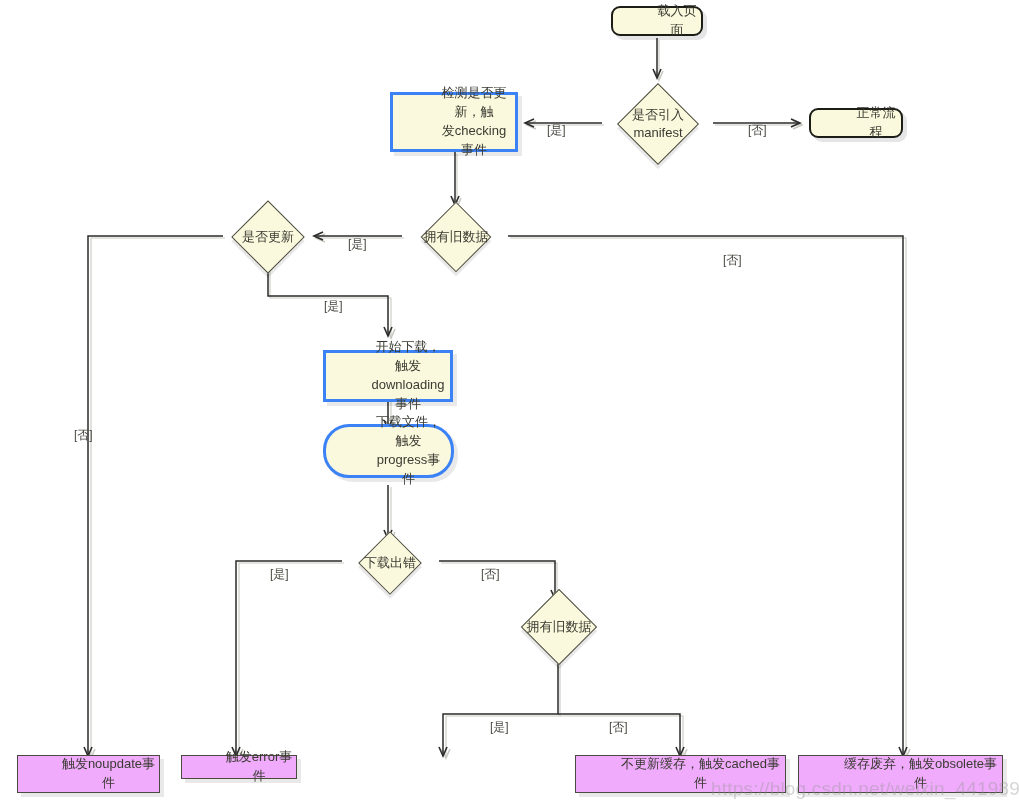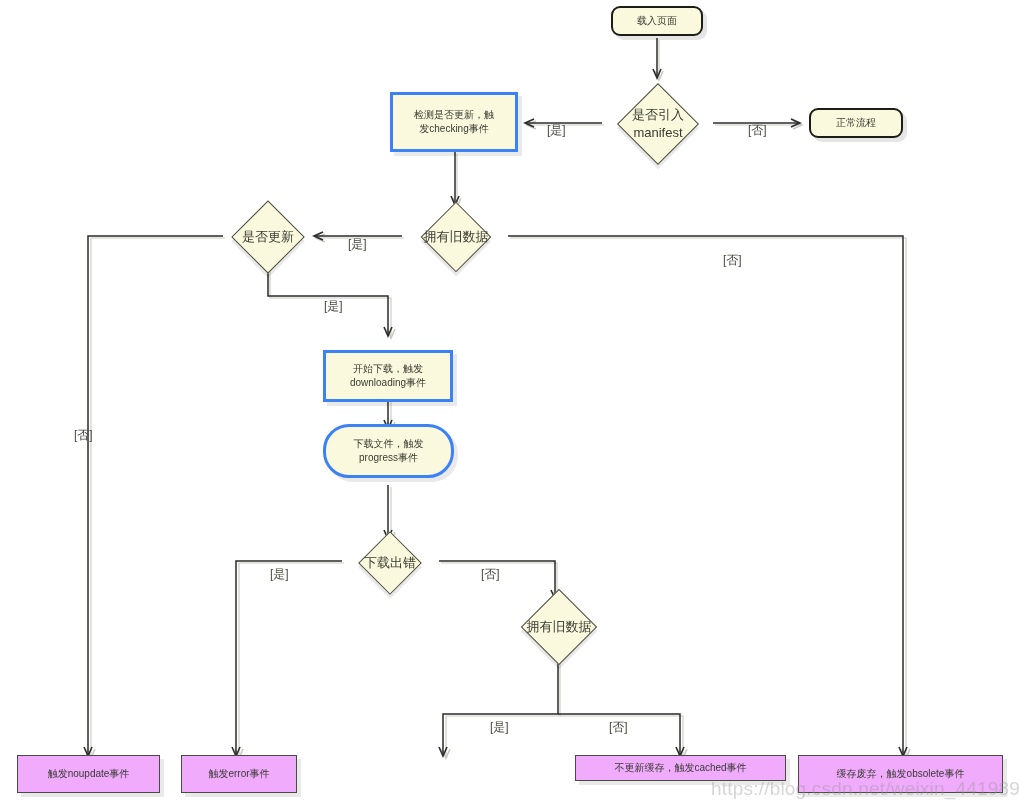--- a/index.html
+++ b/index.html
@@ -27,22 +27,23 @@
   }
   
   .node {
     position: absolute;
     box-sizing: border-box;
     display: flex;
     align-items: center;
     justify-content: center;
     text-align: center;
     color: #3a3a32;
-    font-size: 10px;
+    font-size: 13px;
     line-height: 1.45;
+    padding-left: 40px;
   }
   .rect {
     background: #fbf9dd;
     border: 3px solid #3b82f6;
     box-shadow: 4px 4px 0 0 rgba(0,0,0,0.085);
   }
   .rect .txt {
     padding: 2px 8px;
     white-space: pre-line;
   }
@@ -213,26 +214,26 @@
 
   <div class="diamond" style="left:492px; top:596px; width:134px; height:62px;">
     <div class="dshape" style="width:52px; height:52px;"></div>
     <div class="dlabel">拥有旧数据</div>
   </div>
 
   <div class="node terminal-box" style="left:17px; top:755px; width:143px; height:38px;">
     <span class="txt">触发noupdate事件</span>
   </div>
 
-  <div class="node terminal-box" style="left:181px; top:755px; width:116px; height:38px;">
+  <div class="node terminal-box" style="left:181px; top:755px; width:116px; height:24px;">
     <span class="txt">触发error事件</span>
   </div>
 
 
-  <div class="node terminal-box" style="left:575px; top:755px; width:211px; height:26px;">
+  <div class="node terminal-box" style="left:575px; top:755px; width:211px; height:38px;">
     <span class="txt">不更新缓存，触发cached事件</span>
   </div>
 
   <div class="node terminal-box" style="left:798px; top:755px; width:205px; height:38px;">
     <span class="txt">缓存废弃，触发obsolete事件</span>
   </div>
 
   <div class="elabel" style="left:547px; top:122px;">[是]</div>
 
   <div class="elabel" style="left:748px; top:122px;">[否]</div>

